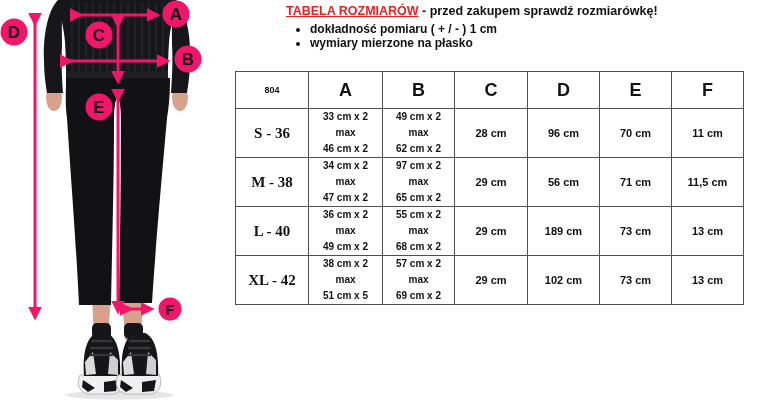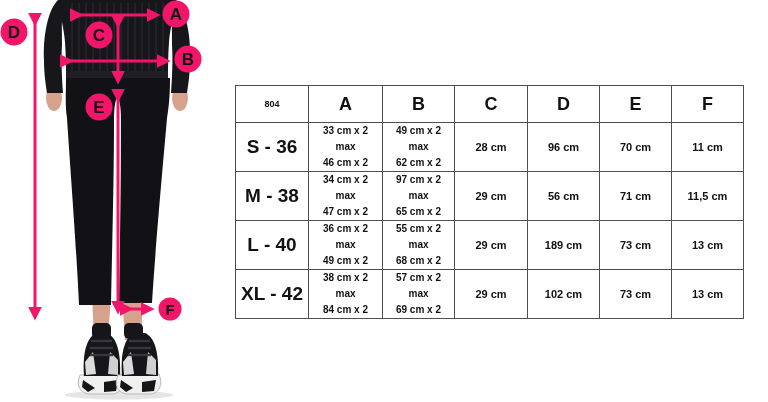--- a/index.html
+++ b/index.html
@@ -16,34 +16,34 @@
 
   
   .header-block{position:absolute;left:286px;top:4px;width:470px;}
   .title-line{font-size:12.5px;font-weight:bold;color:#111;white-space:nowrap;}
   .title-red{color:var(--red-title);text-decoration:underline;}
   .bullets{margin:4px 0 0 0;padding:0 0 0 24px;list-style:disc;}
   .bullets li{font-size:12px;font-weight:bold;color:#111;line-height:14px;}
 
   
   table.size-table{
-    position:absolute;left:235px;top:85px;
+    position:absolute;left:235px;top:71px;
     border-collapse:collapse;table-layout:fixed;
     width:508px;
   }
   table.size-table td{
     border:1px solid #4f4f4f;
     text-align:center;vertical-align:middle;
     padding:0;background:#fff;color:#111;
   }
   tr.head{height:37px;}
   tr.data{height:41px;}
   td.model{font-size:9px;font-weight:bold;}
   td.colhead{font-size:18px;font-weight:bold;color:var(--red-letters);}
-  td.size{font-size:19px;font-weight:bold;color:var(--blue-size);}
+  td.size{font-size:15px;font-weight:bold;color:var(--blue-size);font-family:Liberation Serif, serif;}
   td.ab{font-size:10px;font-weight:bold;line-height:16px;white-space:pre-line;}
   td.val{font-size:11px;font-weight:bold;}
 </style>
 </head>
 <body>
 
 <div class="page">
 
   <div class="figure">
     <svg width="230" height="402" viewBox="0 0 230 402" xmlns="http://www.w3.org/2000/svg">
@@ -159,20 +159,29 @@
           <text x="99" y="113">E</text>
         </g>
         <g>
           <circle cx="170" cy="309" r="11.5" fill="var(--accent)"></circle>
           <text x="170" y="315" font-size="15">F</text>
         </g>
       </g>
     </svg>
   </div>
 
+  <div class="header-block">
+    <div class="title-line">
+      <span class="title-red">TABELA ROZMIARÓW</span><span> - przed zakupem sprawdź rozmiarówkę!</span>
+    </div>
+    <ul class="bullets">
+      <li>dokładność pomiaru ( + / - ) 1 cm</li>
+      <li>wymiary mierzone na płasko</li>
+    </ul>
+  </div>
 
   <table class="size-table">
     <colgroup>
       <col style="width:73px">
         <col style="width:74px">
         <col style="width:72px">
       <col style="width:73px">
         <col style="width:72px">
         <col style="width:72px">
         <col style="width:72px">
@@ -223,21 +232,21 @@
 68 cm x 2</td>
         <td class="val">29 cm</td>
         <td class="val">189 cm</td>
         <td class="val">73 cm</td>
         <td class="val">13 cm</td>
       </tr>
       <tr class="data">
         <td class="size">XL - 42</td>
         <td class="ab">38 cm x 2
 max
-84 cm x 2</td>
+51 cm x 5</td>
         <td class="ab">57 cm x 2
 max
 69 cm x 2</td>
         <td class="val">29 cm</td>
         <td class="val">102 cm</td>
         <td class="val">73 cm</td>
         <td class="val">13 cm</td>
       </tr>
     </tbody>
   </table>

